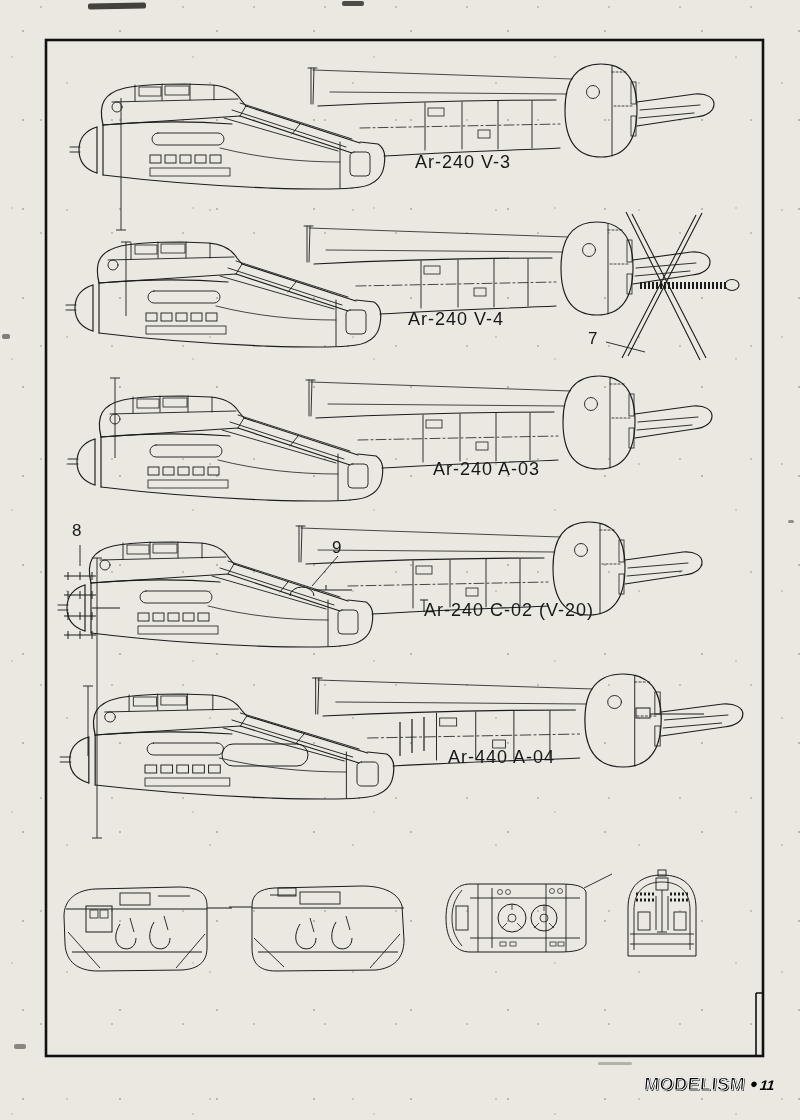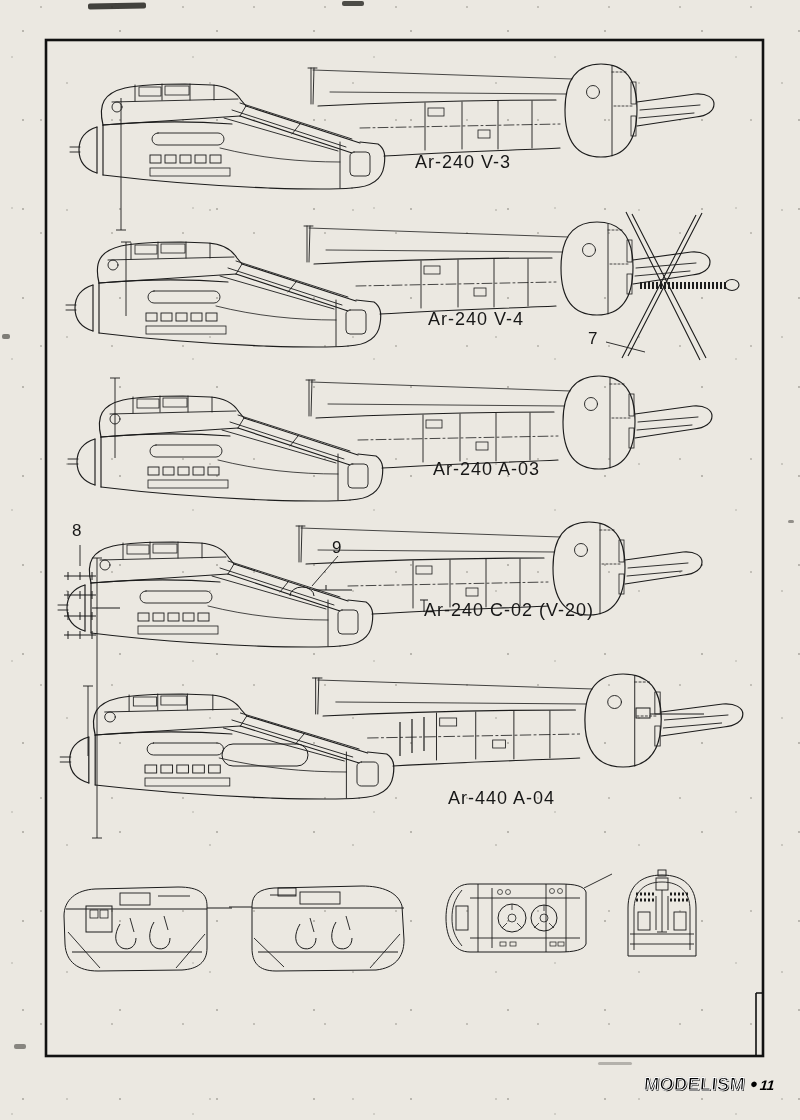--- a/index.html
+++ b/index.html
@@ -237,24 +237,24 @@
       <rect x="656" y="878" width="12" height="12" stroke-width=".9"></rect>
       <path d="M662,890 V932 M657,932 H667 M656,896 V930 M668,896 V930" stroke-width=".9"></path>
       <rect x="638" y="912" width="12" height="18" stroke-width=".9"></rect>
       <rect x="674" y="912" width="12" height="18" stroke-width=".9"></rect>
       <path d="M636,894 H654 M636,900 H654 M670,894 H688 M670,900 H688" stroke-width="3" stroke-dasharray="2 2"></path>
       <rect x="658" y="870" width="8" height="6" stroke-width=".9"></rect>
     </g>
   </svg>
 
   <div class="lbl" style="left:395px;top:152px;margin-left:20px;">Ar-240 V-3</div>
-  <div class="lbl" style="left:408px;top:309px;margin-left:20px;">Ar-240 V-4</div>
+  <div class="lbl" style="left:408px;top:309px;">Ar-240 V-4</div>
   <div class="lbl" style="left:401px;top:459px;margin-left:32px;">Ar-240 A-03</div>
   <div class="lbl" style="left:424px;top:600px;">Ar-240 C-02 (V-20)</div>
-  <div class="lbl" style="left:448px;top:788px;">Ar-440 A-04</div>
+  <div class="lbl" style="left:448px;top:747px;">Ar-440 A-04</div>
 
   <div class="callout" style="left:588px;top:329px;">7</div>
   <div class="callout" style="left:72px;top:521px;">8</div>
   <div class="callout" style="left:332px;top:538px;">9</div>
 
 
   <div class="logo">
     <span class="word">MODELISM</span><span class="bullet">●</span><span class="issue">11</span>
   </div>
 

